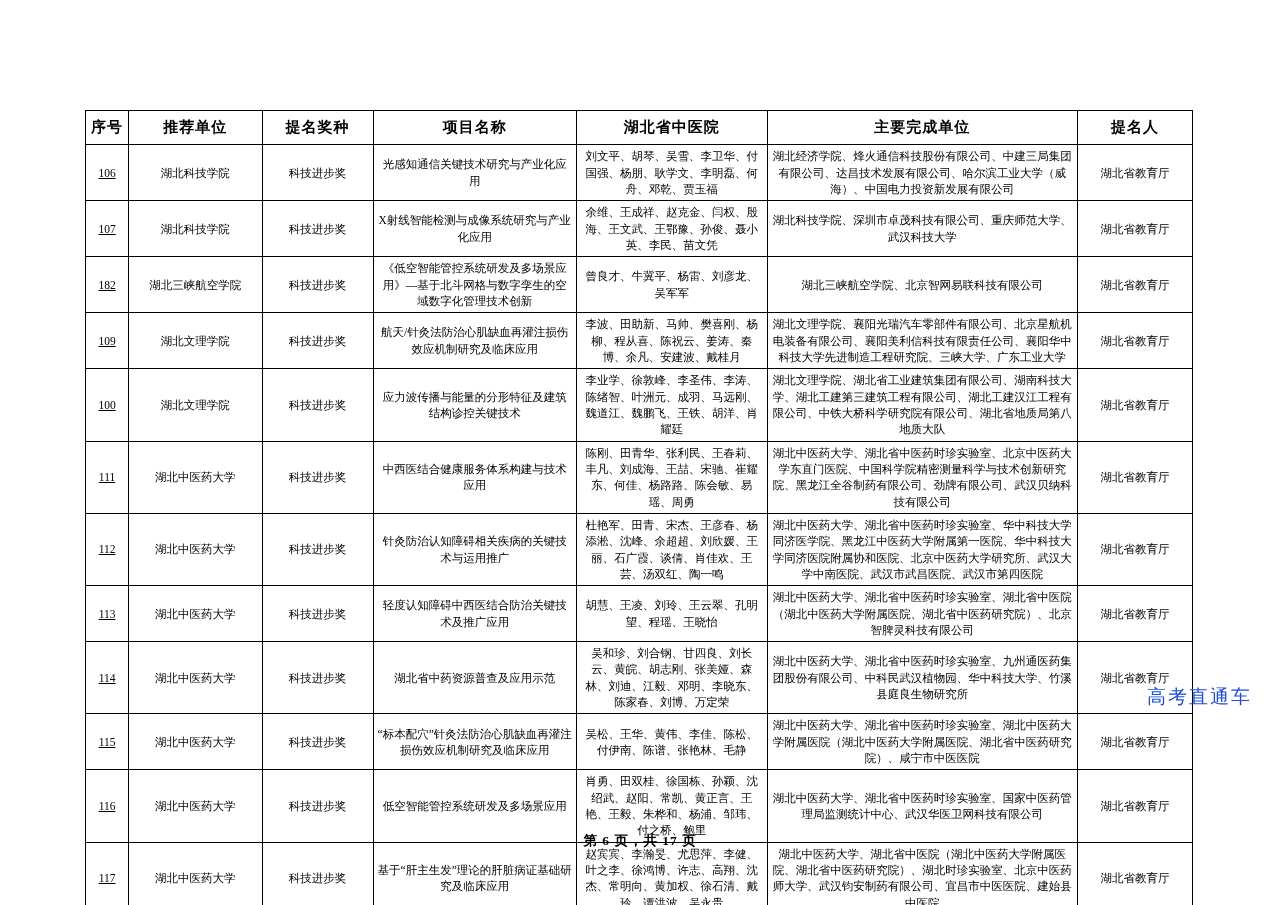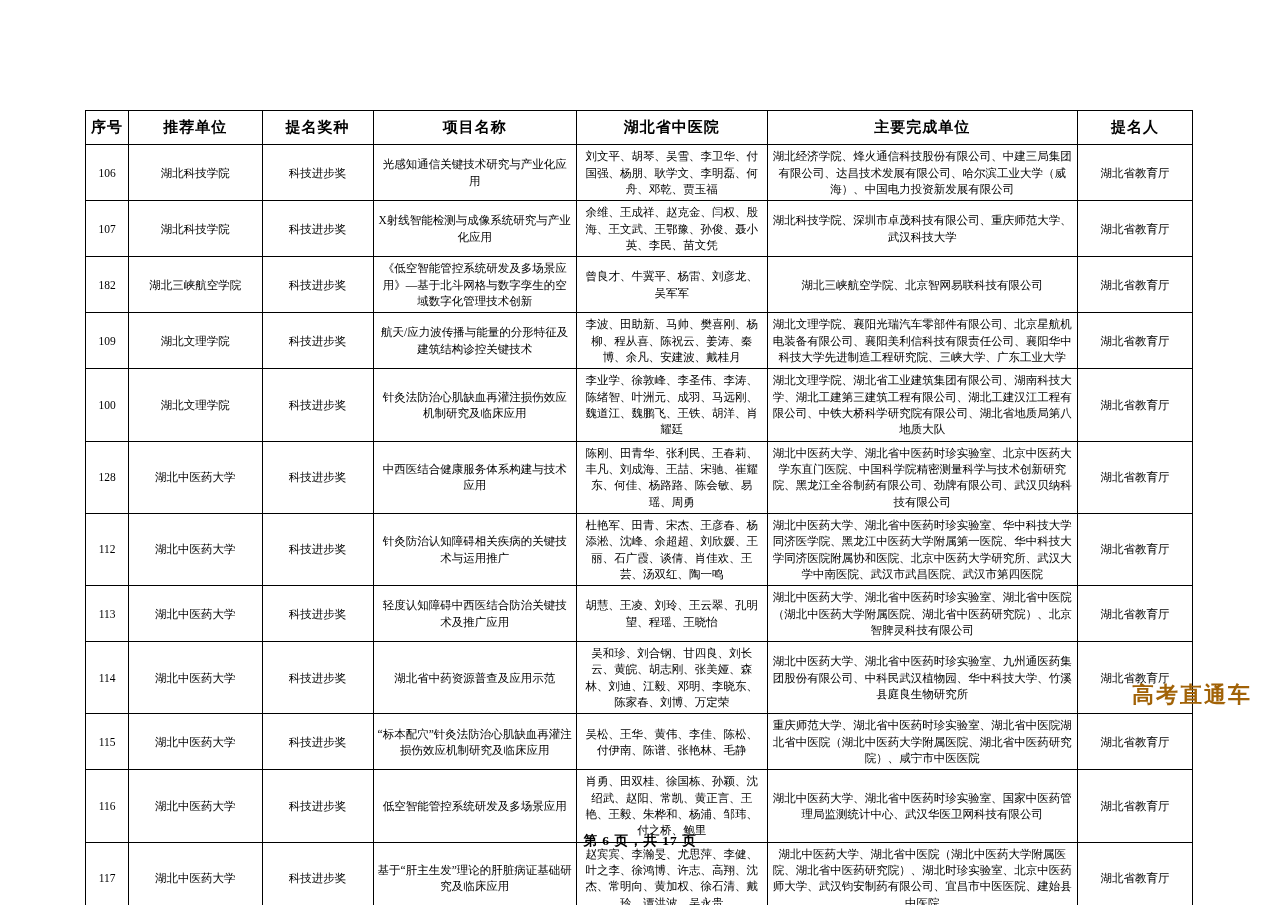--- a/index.html
+++ b/index.html
@@ -45,21 +45,21 @@
     letter-spacing: 1px;
   }
   .c-seq   { width: 42px; }
   .c-unit  { width: 130px; }
   .c-award { width: 108px; }
   .c-proj  { width: 198px; }
   .c-people{ width: 186px; }
   .c-orgs  { width: 302px; }
   .c-nom   { width: 112px; }
 
-  td.seq { font-size: 13px; }
+  td.seq { font-size: 13px; text-decoration: underline; }
   td.unit { font-size: 12.5px; }
   td.award { font-size: 12.5px; }
   td.proj { font-size: 12.5px; line-height: 1.5; }
   td.people { font-size: 11.5px; line-height: 1.46; text-align: center; }
   td.orgs { font-size: 11.5px; line-height: 1.46; text-align: center; }
   td.nom { font-size: 12.5px; }
 
   .footer {
     position: absolute;
     left: 0;
@@ -67,25 +67,24 @@
     width: 1280px;
     text-align: center;
     font-size: 13.5px;
     font-weight: bold;
     letter-spacing: 1px;
   }
   .watermark {
     position: absolute;
     right: 28px;
     bottom: 22px;
-    font-size: 22px;
-    color: #a16207;
+    font-size: 19px;
+    color: #1d4ed8;
     font-family: "Liberation Sans", sans-serif;
     letter-spacing: 2px;
-    font-weight: bold;
   }
 </style>
 </head>
 <body>
 
 <div class="page">
 
   <table class="main">
     <colgroup>
       <col class="c-seq">
@@ -132,36 +131,36 @@
         <td class="award">科技进步奖</td>
         <td class="proj">《低空智能管控系统研发及多场景应用》—基于北斗网格与数字孪生的空域数字化管理技术创新</td>
         <td class="people">曾良才、牛冀平、杨雷、刘彦龙、吴军军</td>
         <td class="orgs">湖北三峡航空学院、北京智网易联科技有限公司</td>
         <td class="nom">湖北省教育厅</td>
       </tr>
       <tr>
         <td class="seq">109</td>
         <td class="unit">湖北文理学院</td>
         <td class="award">科技进步奖</td>
-        <td class="proj">航天/应力波传播与能量的分形特征及建筑结构诊控关键技术</td>
+        <td class="proj">航天/针灸法防治心肌缺血再灌注损伤效应机制研究及临床应用</td>
         <td class="people">李波、田助新、马帅、樊喜刚、杨柳、程从喜、陈祝云、姜涛、秦博、余凡、安建波、戴桂月</td>
         <td class="orgs">湖北文理学院、襄阳光瑞汽车零部件有限公司、北京星航机电装备有限公司、襄阳美利信科技有限责任公司、襄阳华中科技大学先进制造工程研究院、三峡大学、广东工业大学</td>
         <td class="nom">湖北省教育厅</td>
       </tr>
       <tr>
         <td class="seq">100</td>
         <td class="unit">湖北文理学院</td>
         <td class="award">科技进步奖</td>
-        <td class="proj">针灸法防治心肌缺血再灌注损伤效应机制研究及临床应用</td>
+        <td class="proj">应力波传播与能量的分形特征及建筑结构诊控关键技术</td>
         <td class="people">李业学、徐敦峰、李圣伟、李涛、陈绪智、叶洲元、成羽、马远刚、魏道江、魏鹏飞、王铁、胡洋、肖耀廷</td>
         <td class="orgs">湖北文理学院、湖北省工业建筑集团有限公司、湖南科技大学、湖北工建第三建筑工程有限公司、湖北工建汉江工程有限公司、中铁大桥科学研究院有限公司、湖北省地质局第八地质大队</td>
         <td class="nom">湖北省教育厅</td>
       </tr>
       <tr>
-        <td class="seq">128</td>
+        <td class="seq">111</td>
         <td class="unit">湖北中医药大学</td>
         <td class="award">科技进步奖</td>
         <td class="proj">中西医结合健康服务体系构建与技术应用</td>
         <td class="people">陈刚、田青华、张利民、王春莉、丰凡、刘成海、王喆、宋驰、崔耀东、何佳、杨路路、陈会敏、易瑶、周勇</td>
         <td class="orgs">湖北中医药大学、湖北省中医药时珍实验室、北京中医药大学东直门医院、中国科学院精密测量科学与技术创新研究院、黑龙江全谷制药有限公司、劲牌有限公司、武汉贝纳科技有限公司</td>
         <td class="nom">湖北省教育厅</td>
       </tr>
       <tr>
         <td class="seq">112</td>
         <td class="unit">湖北中医药大学</td>
@@ -188,21 +187,21 @@
         <td class="people">吴和珍、刘合钢、甘四良、刘长云、黄皖、胡志刚、张美娅、森林、刘迪、江毅、邓明、李晓东、陈家春、刘博、万定荣</td>
         <td class="orgs">湖北中医药大学、湖北省中医药时珍实验室、九州通医药集团股份有限公司、中科民武汉植物园、华中科技大学、竹溪县庭良生物研究所</td>
         <td class="nom">湖北省教育厅</td>
       </tr>
       <tr>
         <td class="seq">115</td>
         <td class="unit">湖北中医药大学</td>
         <td class="award">科技进步奖</td>
         <td class="proj">“标本配穴”针灸法防治心肌缺血再灌注损伤效应机制研究及临床应用</td>
         <td class="people">吴松、王华、黄伟、李佳、陈松、付伊南、陈谱、张艳林、毛静</td>
-        <td class="orgs">重庆师范大学、湖北省中医药时珍实验室、湖北省中医院湖北省中医院（湖北中医药大学附属医院、湖北省中医药研究院）、咸宁市中医医院</td>
+        <td class="orgs">湖北中医药大学、湖北省中医药时珍实验室、湖北中医药大学附属医院（湖北中医药大学附属医院、湖北省中医药研究院）、咸宁市中医医院</td>
         <td class="nom">湖北省教育厅</td>
       </tr>
       <tr>
         <td class="seq">116</td>
         <td class="unit">湖北中医药大学</td>
         <td class="award">科技进步奖</td>
         <td class="proj">低空智能管控系统研发及多场景应用</td>
         <td class="people">肖勇、田双桂、徐国栋、孙颖、沈绍武、赵阳、常凯、黄正言、王艳、王毅、朱桦和、杨浦、邹玮、付之桥、鲍里</td>
         <td class="orgs">湖北中医药大学、湖北省中医药时珍实验室、国家中医药管理局监测统计中心、武汉华医卫网科技有限公司</td>
         <td class="nom">湖北省教育厅</td>

